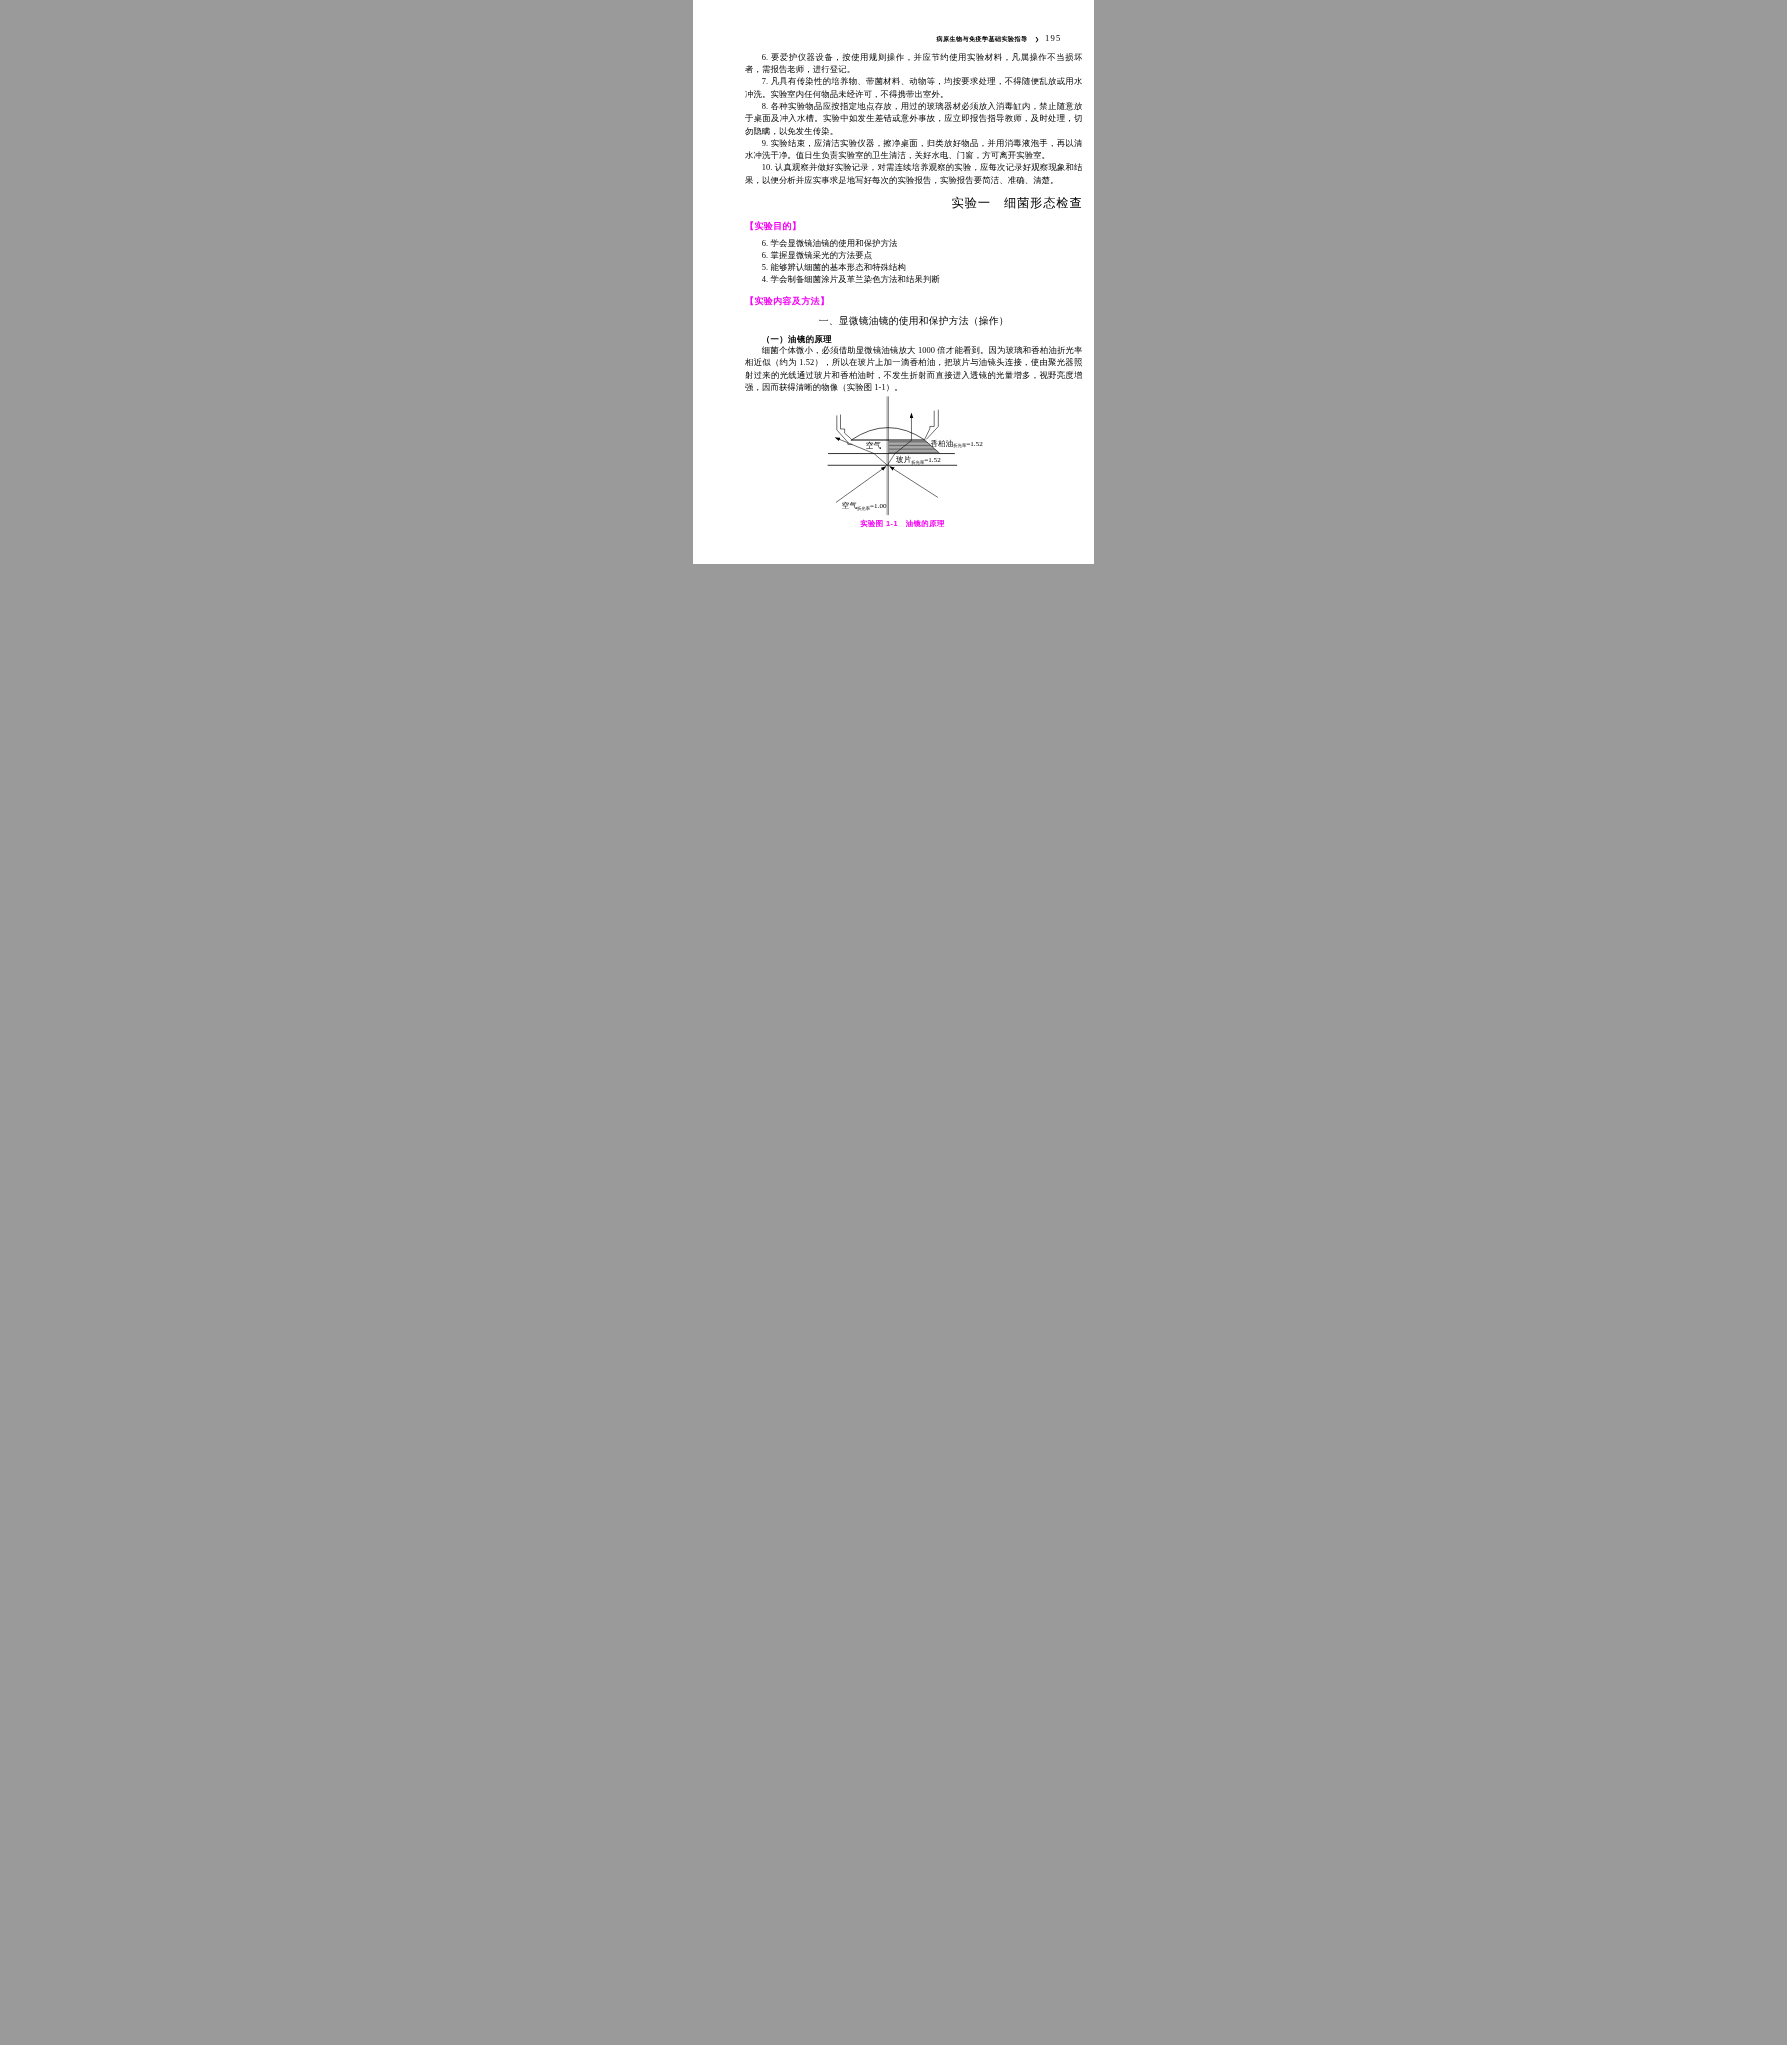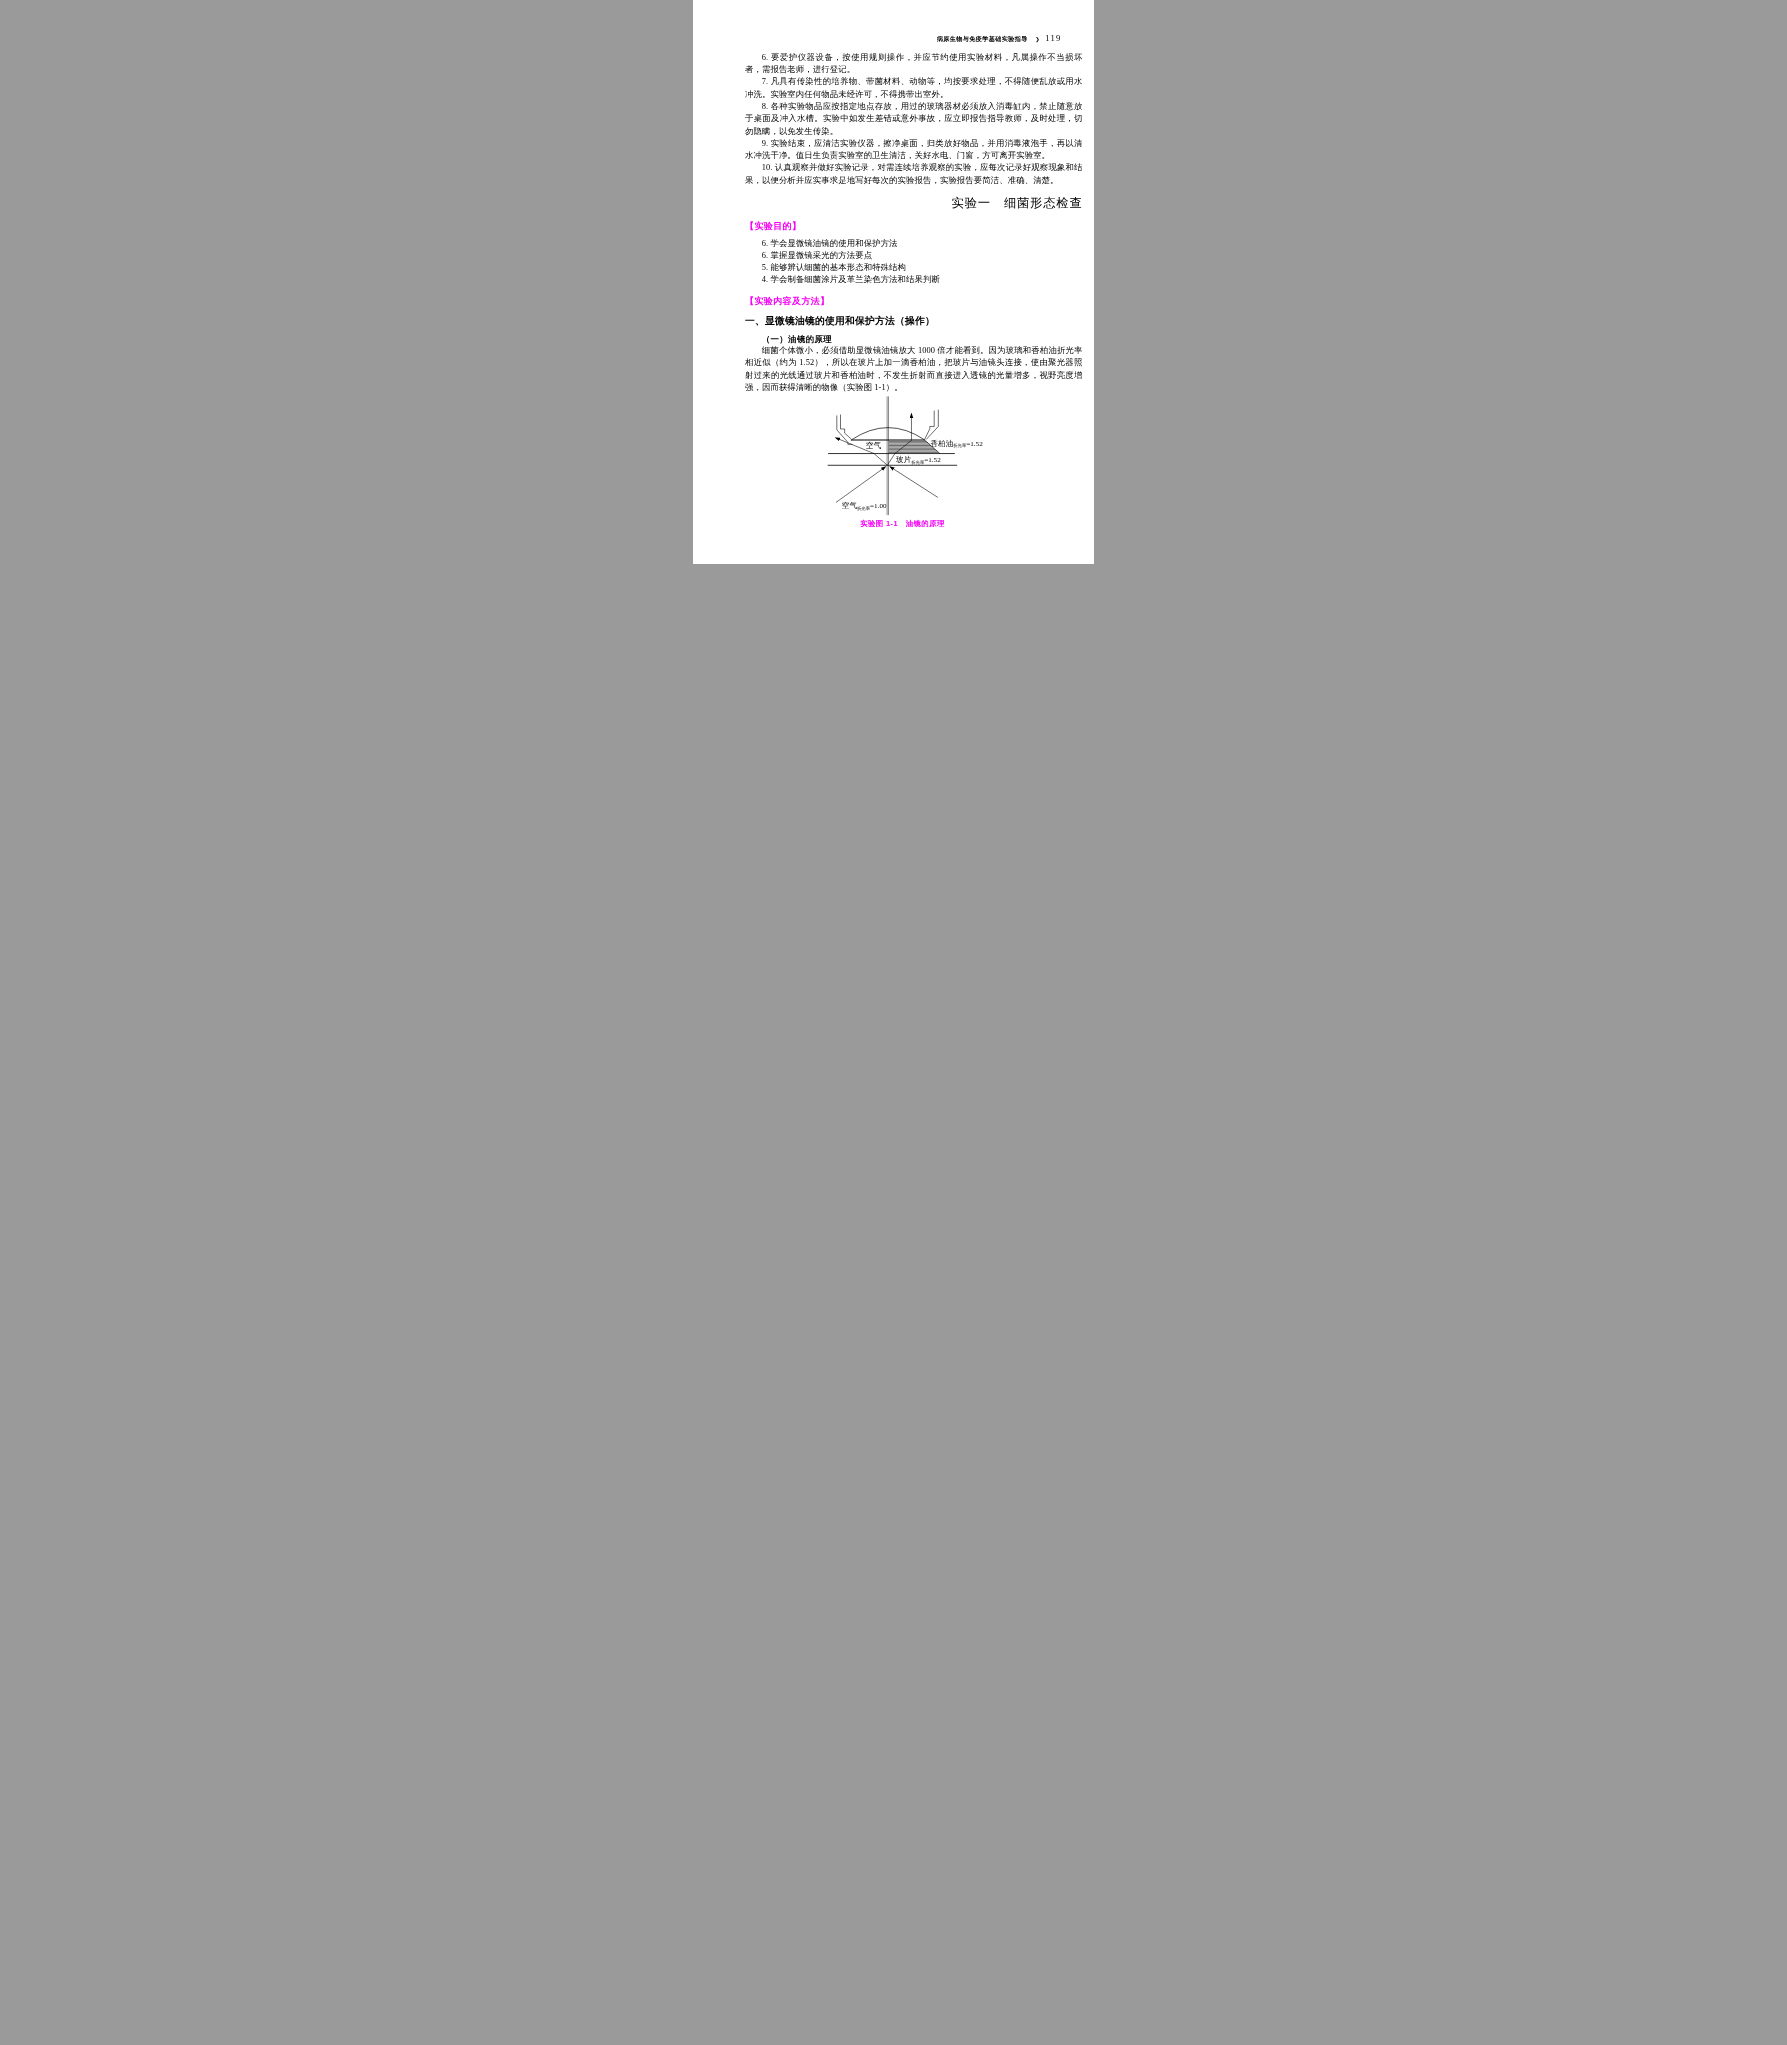--- a/index.html
+++ b/index.html
@@ -46,21 +46,21 @@
   .magenta-head{
     margin:8.2px 0 0 0;
     font-family:"Liberation Sans","DejaVu Sans",sans-serif;
     font-size:9px;font-weight:bold;
     color:#f400f4;letter-spacing:0.4px;
   }
   .purpose-items{margin-top:4.1px;}
   h2.section-head{
     margin:7.4px 0 0 0;
     font-family:"Liberation Sans","DejaVu Sans",sans-serif;
-    font-size:9.8px;font-weight:bold;letter-spacing:0.2px;
+    font-size:9.8px;font-weight:normal;letter-spacing:0.2px;text-align:center;
   }
   h3.sub-head{
     margin:5.7px 0 0 0;font-size:8.4px;font-weight:bold;
     text-indent:2em;font-family:"Liberation Serif",serif;
     letter-spacing:0.4px;
   }
   .principle{margin-top:3.3px;}
   
   .figure-block{margin-left:77px;width:161px;margin-top:0.8px;}
   .figure-svg{display:block;overflow:visible;}
@@ -72,21 +72,21 @@
   svg text{font-family:"Liberation Serif","DejaVu Serif",serif;}
 </style>
 </head>
 <body>
 
 <div class="page">
 
   <div class="header">
     <span class="book-title">病原生物与免疫学基础实验指导</span>
     <span class="chevron">❯</span>
-    <span class="page-number">119</span>
+    <span class="page-number">195</span>
   </div>
 
   <div class="rules">
     <p class="body-par">6. 要爱护仪器设备，按使用规则操作，并应节约使用实验材料，凡属操作不当损坏者，需报告老师，进行登记。</p>
     <p class="body-par">7. 凡具有传染性的培养物、带菌材料、动物等，均按要求处理，不得随便乱放或用水冲洗。实验室内任何物品未经许可，不得携带出室外。</p>
     <p class="body-par">8. 各种实验物品应按指定地点存放，用过的玻璃器材必须放入消毒缸内，禁止随意放于桌面及冲入水槽。实验中如发生差错或意外事故，应立即报告指导教师，及时处理，切勿隐瞒，以免发生传染。</p>
     <p class="body-par">9. 实验结束，应清洁实验仪器，擦净桌面，归类放好物品，并用消毒液泡手，再以清水冲洗干净。值日生负责实验室的卫生清洁，关好水电、门窗，方可离开实验室。</p>
     <p class="body-par">10. 认真观察并做好实验记录，对需连续培养观察的实验，应每次记录好观察现象和结果，以便分析并应实事求是地写好每次的实验报告，实验报告要简洁、准确、清楚。</p>
   </div>
 

